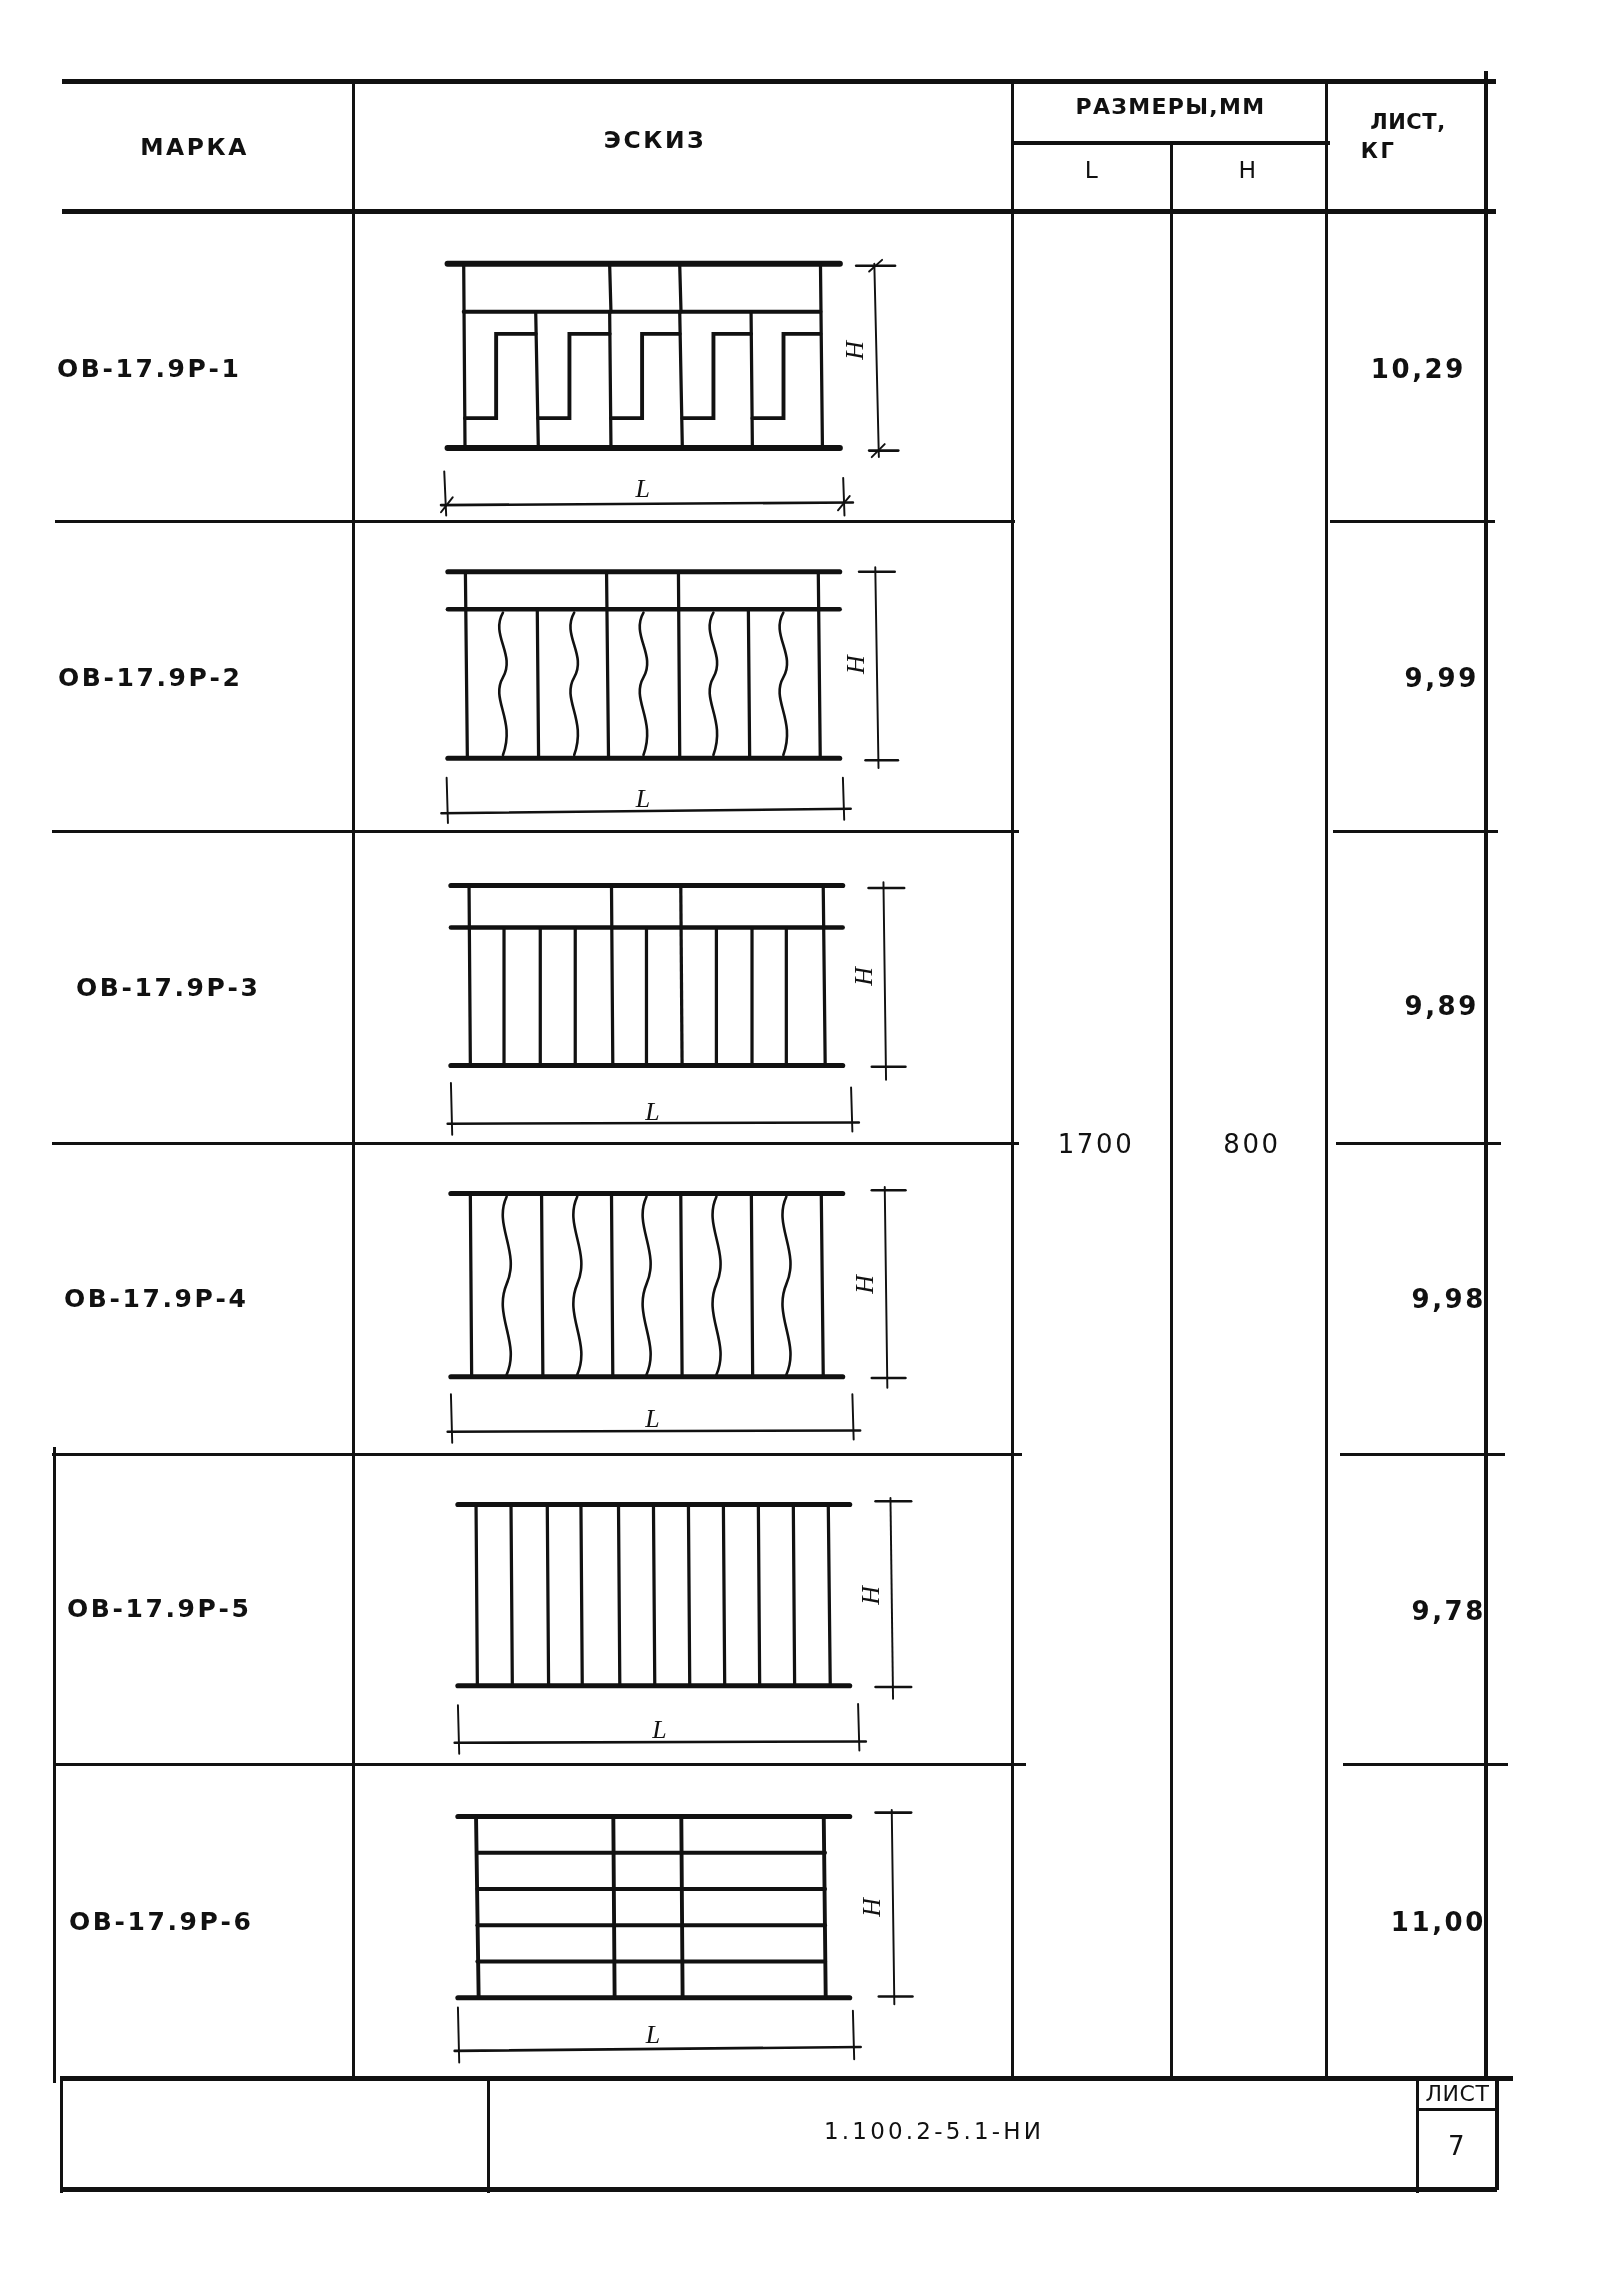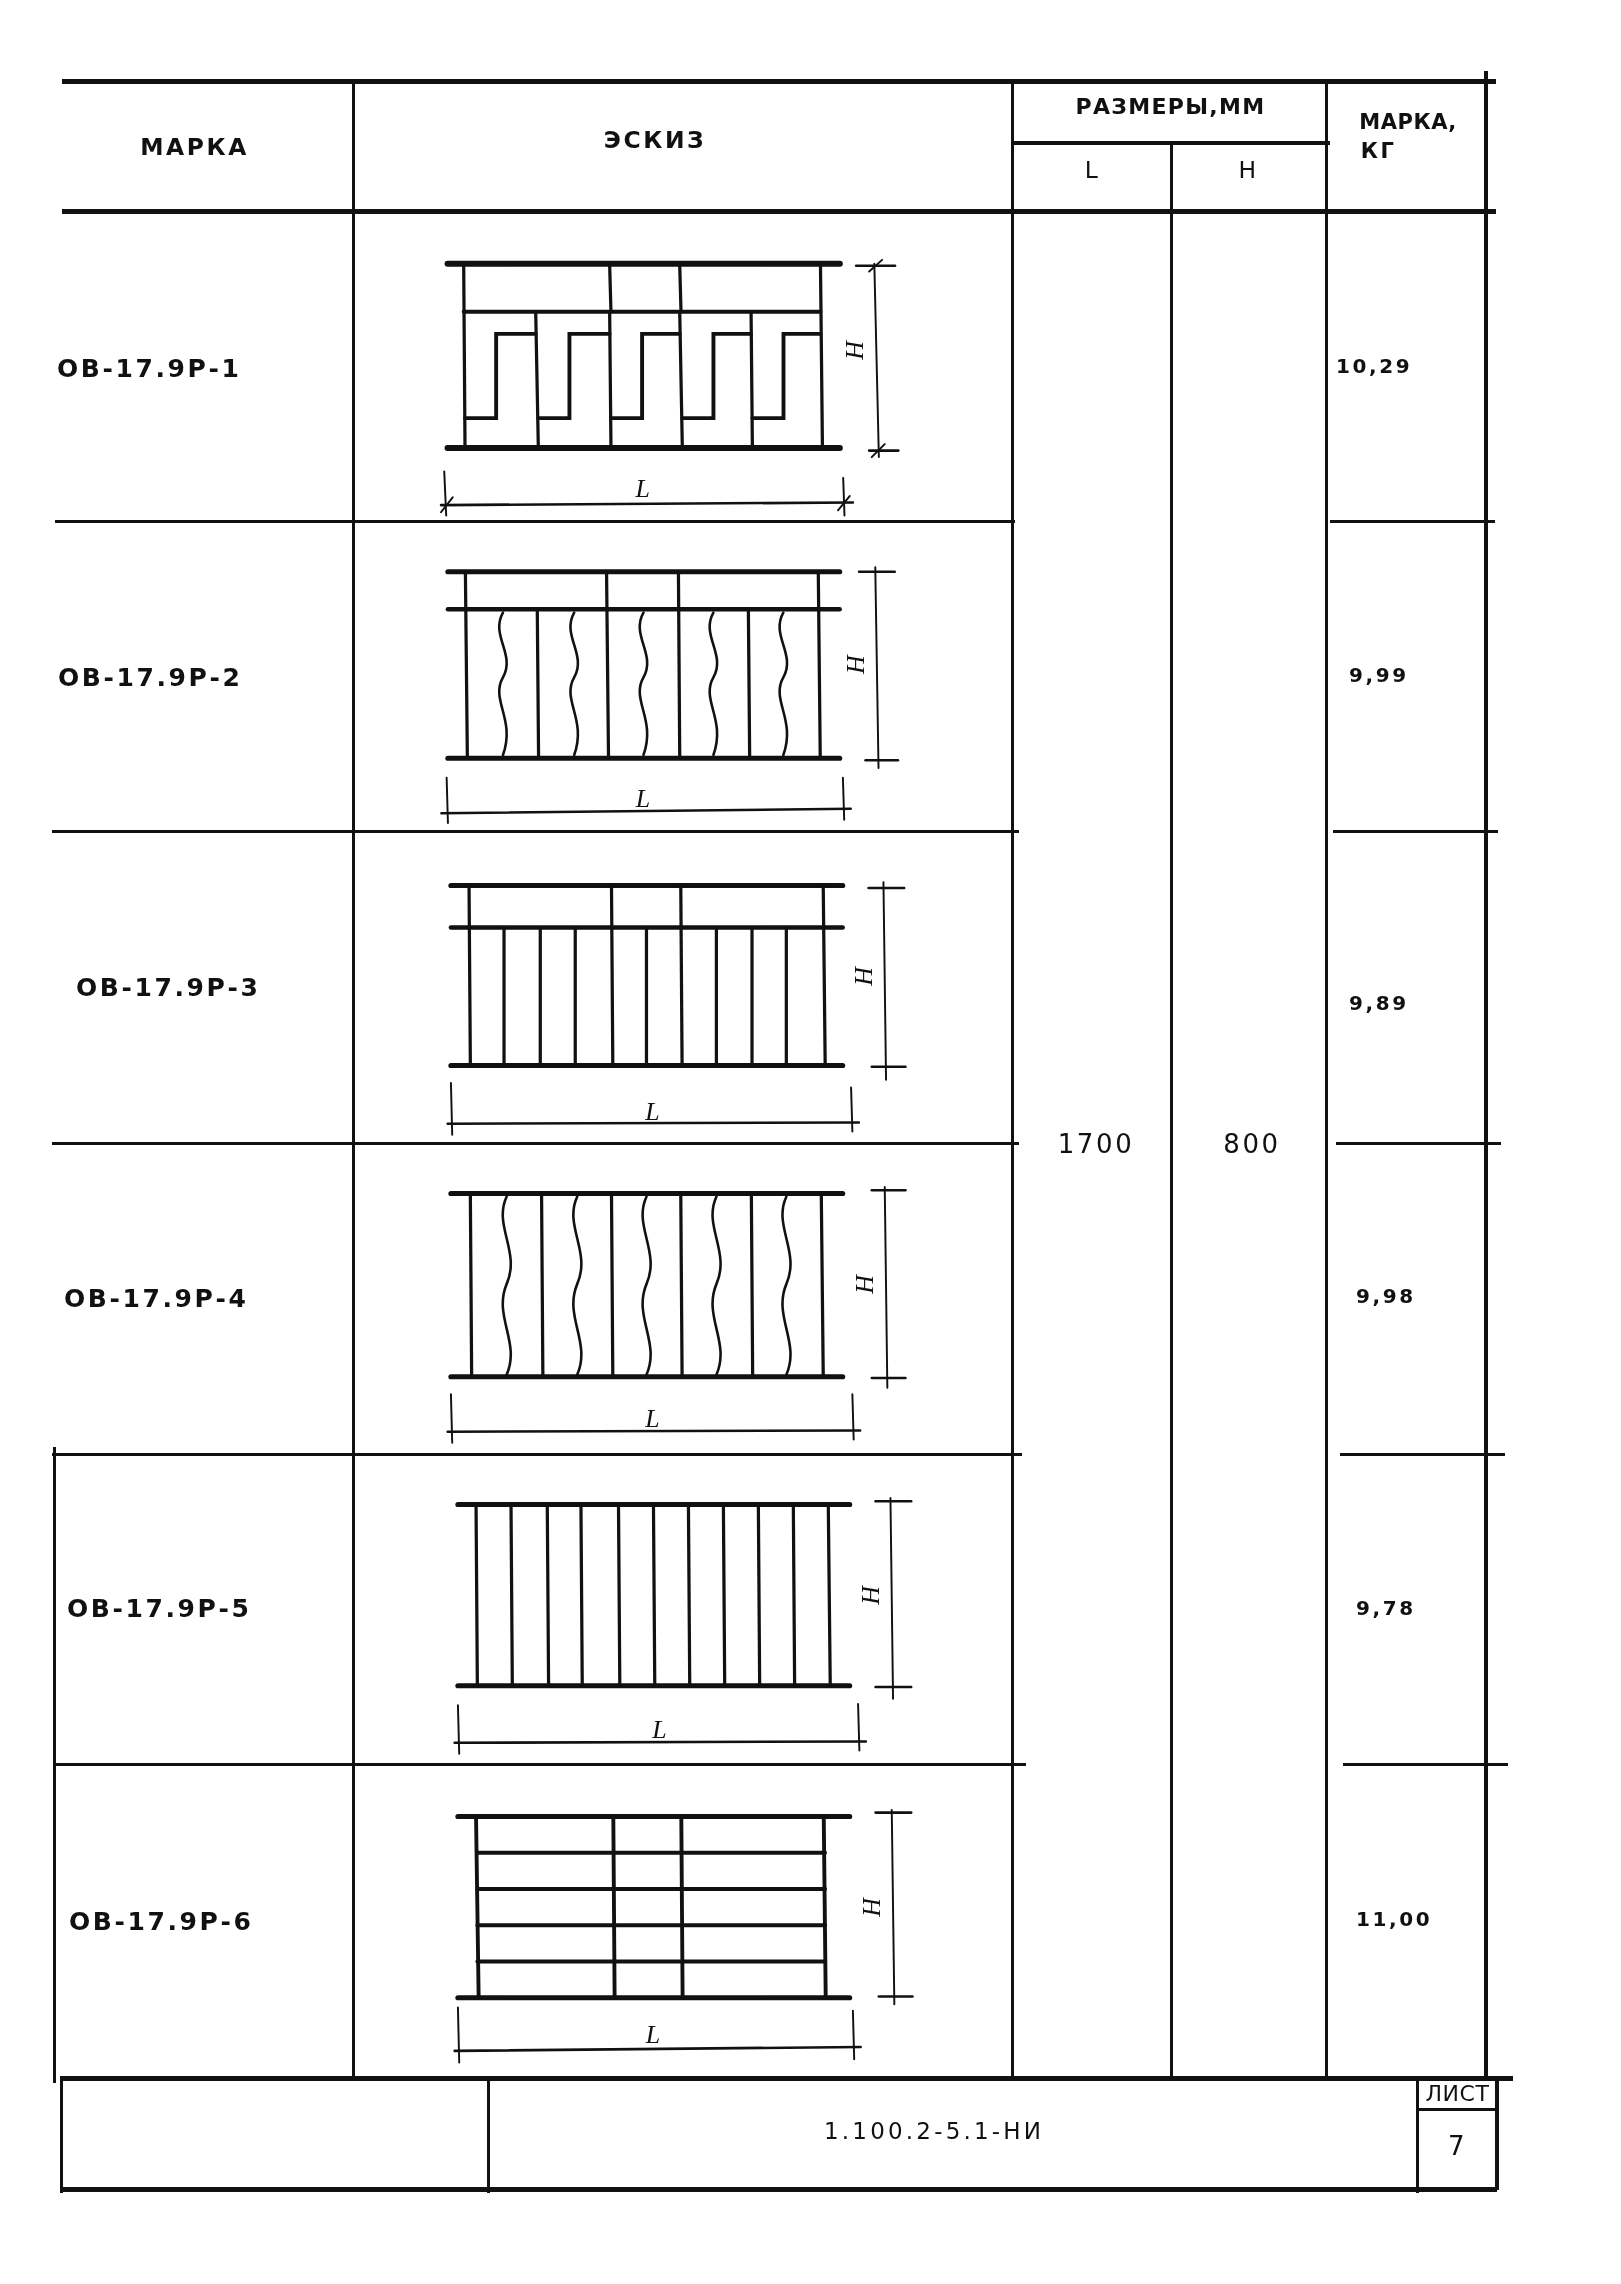--- a/index.html
+++ b/index.html
@@ -3,21 +3,21 @@
 <meta charset="utf-8">
 <style>
   html,body{margin:0;padding:0;background:#ffffff;}
   body{width:1621px;height:2284px;position:relative;overflow:hidden;
        font-family:"DejaVu Sans","Liberation Sans",sans-serif;color:#111;}
   .hl{position:absolute;background:#111;}
   .vl{position:absolute;background:#111;}
   .txt{position:absolute;font-weight:bold;letter-spacing:2.6px;white-space:nowrap;}
   .hdr{font-size:23.4px;text-align:center;}
   .mark{font-size:25px;}
-  .mass{font-size:20px;text-align:left;}
+  .mass{font-size:26px;text-align:right;}
   .dim{font-size:26px;text-align:center;}
   .sketch{position:absolute;}
   .sketch svg{overflow:visible;}
   .code{font-size:23px;font-weight:normal;letter-spacing:3.2px;}
   .sheet-label{font-size:22px;font-weight:normal;letter-spacing:0.6px;}
 </style>
 </head>
 <body>
 
 <div>
@@ -43,21 +43,21 @@
   <div class="vl" style="left:1325px;top:81px;width:3.2px;height:1998px;"></div>
   <div class="vl" style="left:1484px;top:71px;width:3.9px;height:2008px;"></div>
   <div class="vl" style="left:53px;top:1447px;width:3.2px;height:636px;"></div>
 </div>
 
 <div class="txt hdr" style="left:97px;top:133px;width:195px;">МАРКА</div>
 <div class="txt hdr" style="left:538px;top:126px;width:234px;">ЭСКИЗ</div>
 <div class="txt hdr" style="left:1018px;top:94px;width:305px;font-size:22px;letter-spacing:1.3px;">РАЗМЕРЫ,ММ</div>
 <div class="txt hdr" style="left:1044px;top:156px;width:97px;font-weight:normal;">L</div>
 <div class="txt hdr" style="left:1200px;top:156px;width:97px;font-weight:normal;">H</div>
-<div class="txt hdr" style="left:1330px;top:110px;width:156px;font-size:21px;letter-spacing:0.6px;">МАРКА,</div>
+<div class="txt hdr" style="left:1330px;top:110px;width:156px;font-size:21px;letter-spacing:0.6px;">ЛИСТ,</div>
 <div class="txt hdr" style="left:1330px;top:139px;width:97px;font-size:21px;">КГ</div>
 
 <div class="txt mark" style="left:57px;top:354px;">ОВ-17.9Р-1</div>
 <div class="txt mark" style="left:58px;top:663px;">ОВ-17.9Р-2</div>
 <div class="txt mark" style="left:76px;top:973px;">ОВ-17.9Р-3</div>
 <div class="txt mark" style="left:64px;top:1284px;">ОВ-17.9Р-4</div>
 <div class="txt mark" style="left:67px;top:1594px;">ОВ-17.9Р-5</div>
 <div class="txt mark" style="left:69px;top:1907px;">ОВ-17.9Р-6</div>
 
 <div class="txt mass" style="left:1336px;top:354px;width:130px;">10,29</div>

